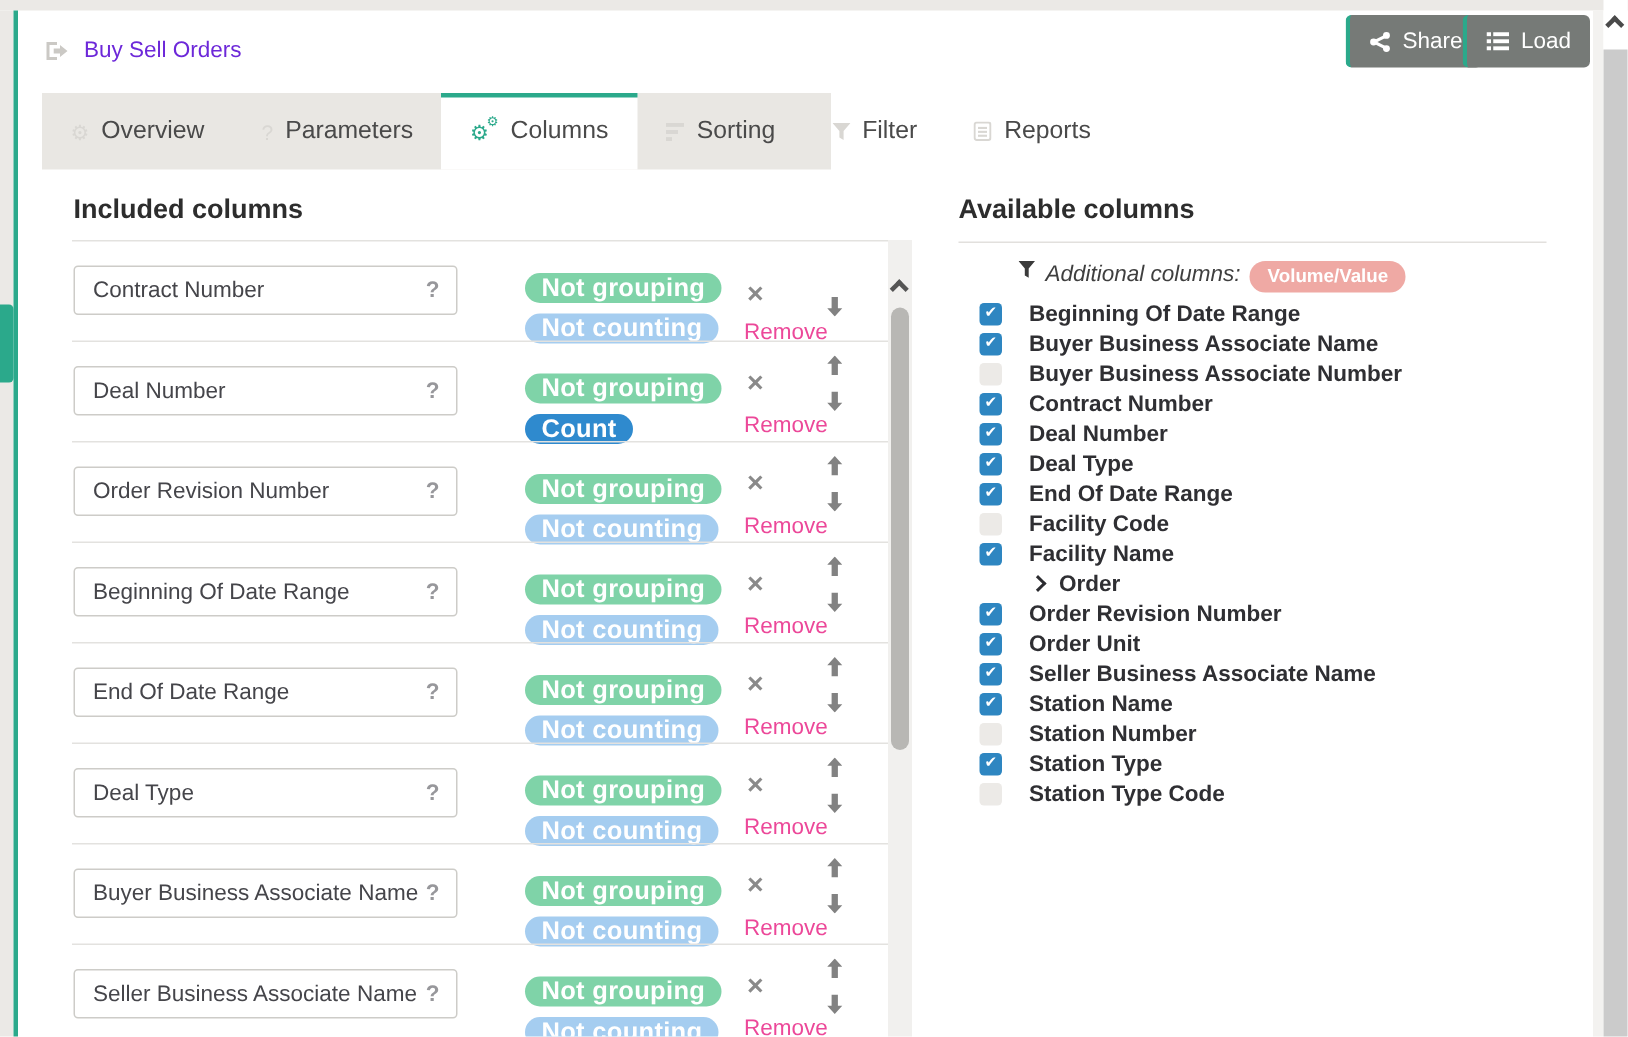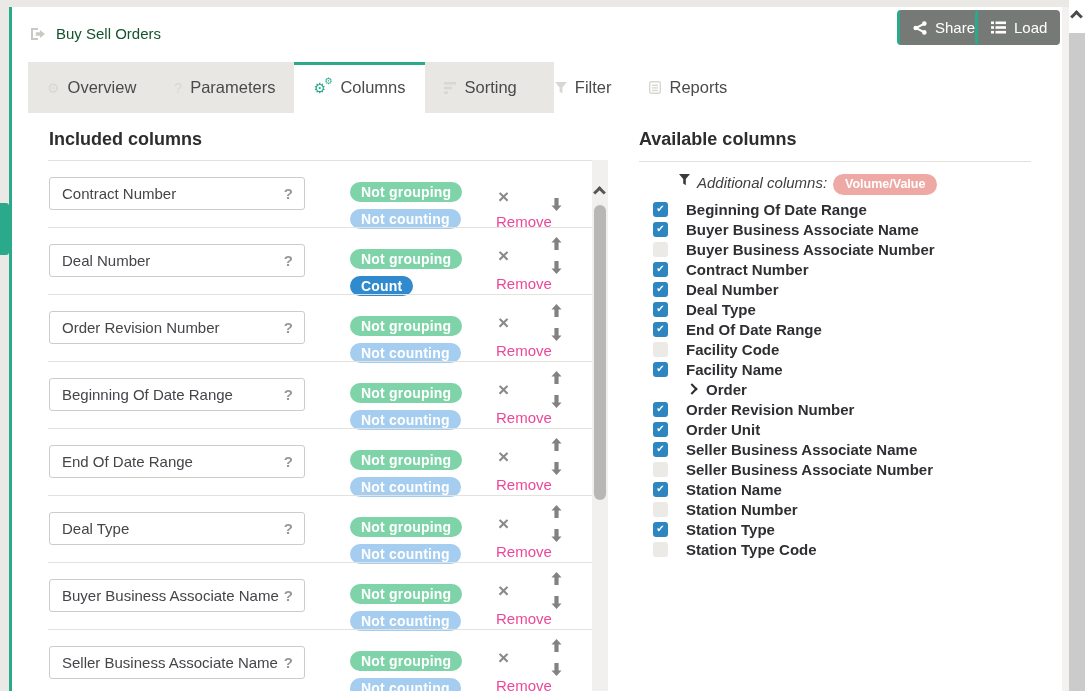--- a/index.html
+++ b/index.html
@@ -7,21 +7,21 @@
     font-family:"Liberation Sans","DejaVu Sans",sans-serif; }
 
   
   .top-strip { position:absolute; left:0; top:0; width:1085px; height:7px; background:#ebe9e6; }
   .left-rail { position:absolute; left:0; top:7px; width:9px; height:684px; background:#ebe9e6; }
   .rail-handle { position:absolute; left:0; top:203px; width:9px; height:52px; background:#2ba98b; border-radius:0 3px 3px 0; }
   .green-line { position:absolute; left:9px; top:7px; width:3px; height:684px; background:#2ba98b; }
 
   
   .title-icon { position:absolute; left:30px; top:27px; }
-  .page-title { position:absolute; left:56px; top:25px; font-size:15px; color:#14532d; }
+  .page-title { position:absolute; left:56px; top:25px; font-size:15px; color:#6d28d9; }
   .btn { position:absolute; top:10px; height:35px; background:#767a77; color:#fff;
     border:none; border-left:3px solid #2ba98b; border-radius:4px; padding:0 13px;
     font-size:15px; font-family:inherit; display:flex; align-items:center; gap:8px; cursor:pointer; }
   .btn-share { left:897px; } .btn-load { left:975px; }
 
   
   .tabbar { position:absolute; left:28px; top:62px; width:526px; height:51px; background:#e9e7e3; display:flex; }
   .tab { display:flex; align-items:center; gap:8px; padding:0 19px; font-size:16.5px; color:#4a4a4a; cursor:pointer; }
   .tab .ticon { color:#d9d7d3; font-size:14px; line-height:1; }
   .tab.active { background:#fff; box-shadow:inset 0 3px 0 #2ba98b; }
@@ -36,21 +36,21 @@
 
   
   .included-list { position:absolute; left:48px; top:160px; width:544px; height:531px; overflow:hidden; }
   .row { position:relative; height:67px; border-top:1px solid #e3e2df; }
   .name-box { position:absolute; left:1px; top:16px; width:256px; height:33px; background:#fff;
     border:1px solid #cdccc8; border-radius:3px; display:flex; align-items:center; }
   .name-text { margin-left:12px; font-size:15px; color:#45454a; white-space:nowrap; }
   .help { position:absolute; right:11px; font-size:15px; font-weight:600; color:#97979b; }
   .badges { position:absolute; left:302px; top:21px; display:flex; flex-direction:column; gap:7px; align-items:flex-start; }
   .badge { height:20px; line-height:20px; border-radius:10px; padding:0 11px; color:#fff;
-    font-size:14px; font-weight:bold; letter-spacing:.2px; white-space:nowrap; }
+    font-size:17px; font-weight:bold; letter-spacing:.2px; white-space:nowrap; }
   .badge-green { background:#7fd3a8; } .badge-lightblue { background:#a5cdf0; } .badge-blue { background:#2f8ace; }
   .x-icon { position:absolute; left:450px; top:18px; font-size:19px; font-weight:bold; color:#8a8a8a; cursor:pointer; line-height:1; }
   .arrow { position:absolute; cursor:pointer; line-height:0; }
   .arrow.up { left:503px; top:9px; } .arrow.down { left:503px; top:33px; }
   .remove { position:absolute; left:448px; top:47px; font-size:15px; color:#ec4899; cursor:pointer; }
   .row.first .x-icon { top:26px; } .row.first .arrow.down { top:37px; } .row.first .remove { top:52px; }
 
   
   .list-scroll { position:absolute; left:592px; top:160px; width:16px; height:531px; background:#f1f0ee; }
   .caret-up { width:9px; height:9px; border-left:3px solid #555; border-top:3px solid #555; transform:rotate(45deg); display:inline-block; }
@@ -474,27 +474,20 @@
   </div>
 
   <div class="avail-item">
     <span class="checkbox checked">
       <span class="check">✔</span>
     </span>
 
     <span class="avail-label">Seller Business Associate Name</span>
   </div>
 
-  <div class="avail-item">
-    <span class="checkbox">
-      
-    </span>
-
-    <span class="avail-label">Seller Business Associate Number</span>
-  </div>
 
   <div class="avail-item">
     <span class="checkbox checked">
       <span class="check">✔</span>
     </span>
 
     <span class="avail-label">Station Name</span>
   </div>
 
   <div class="avail-item">

